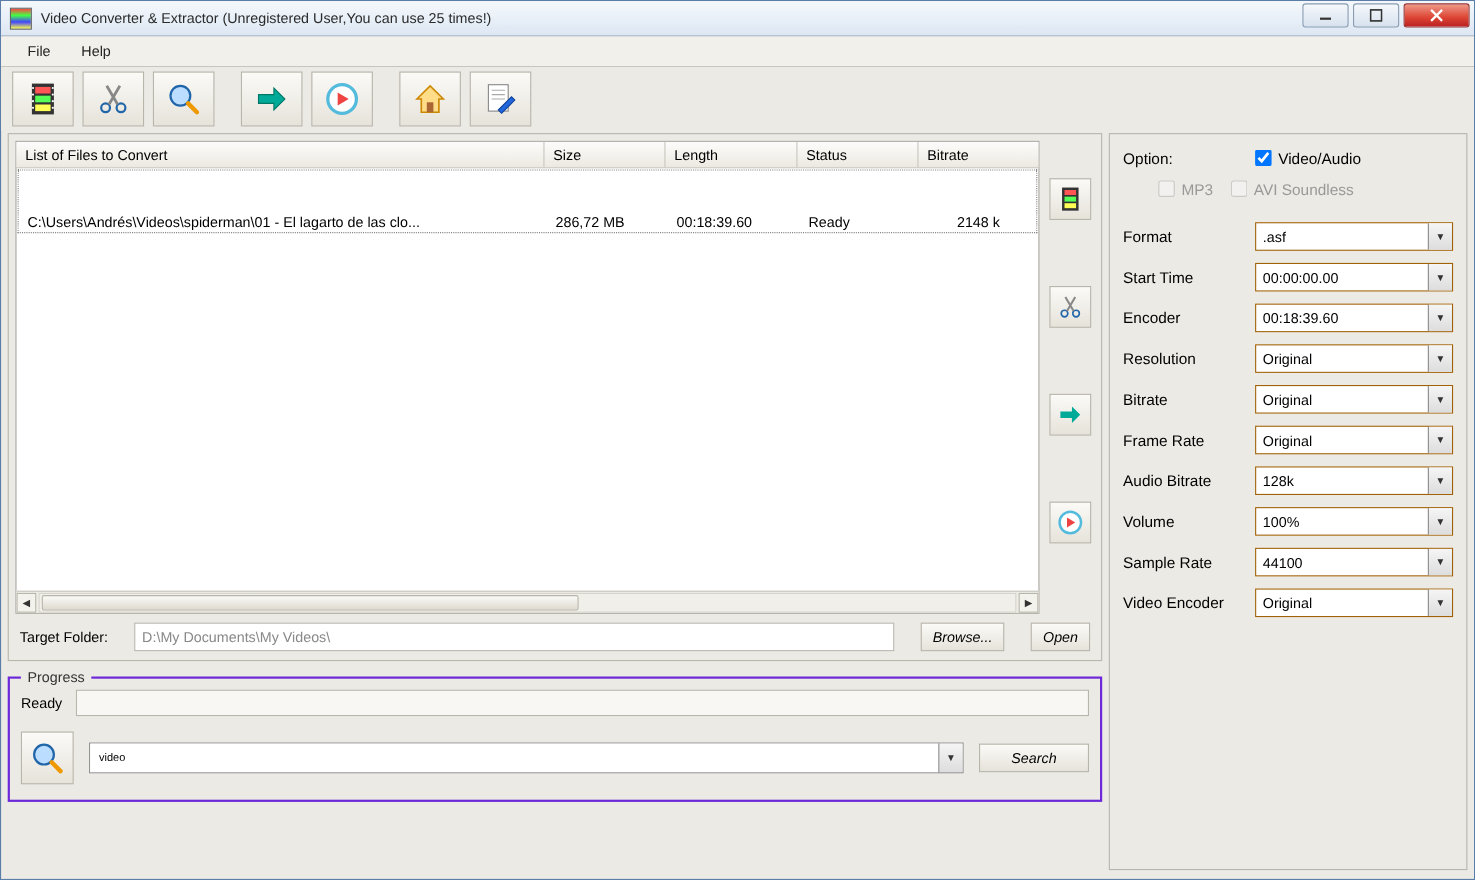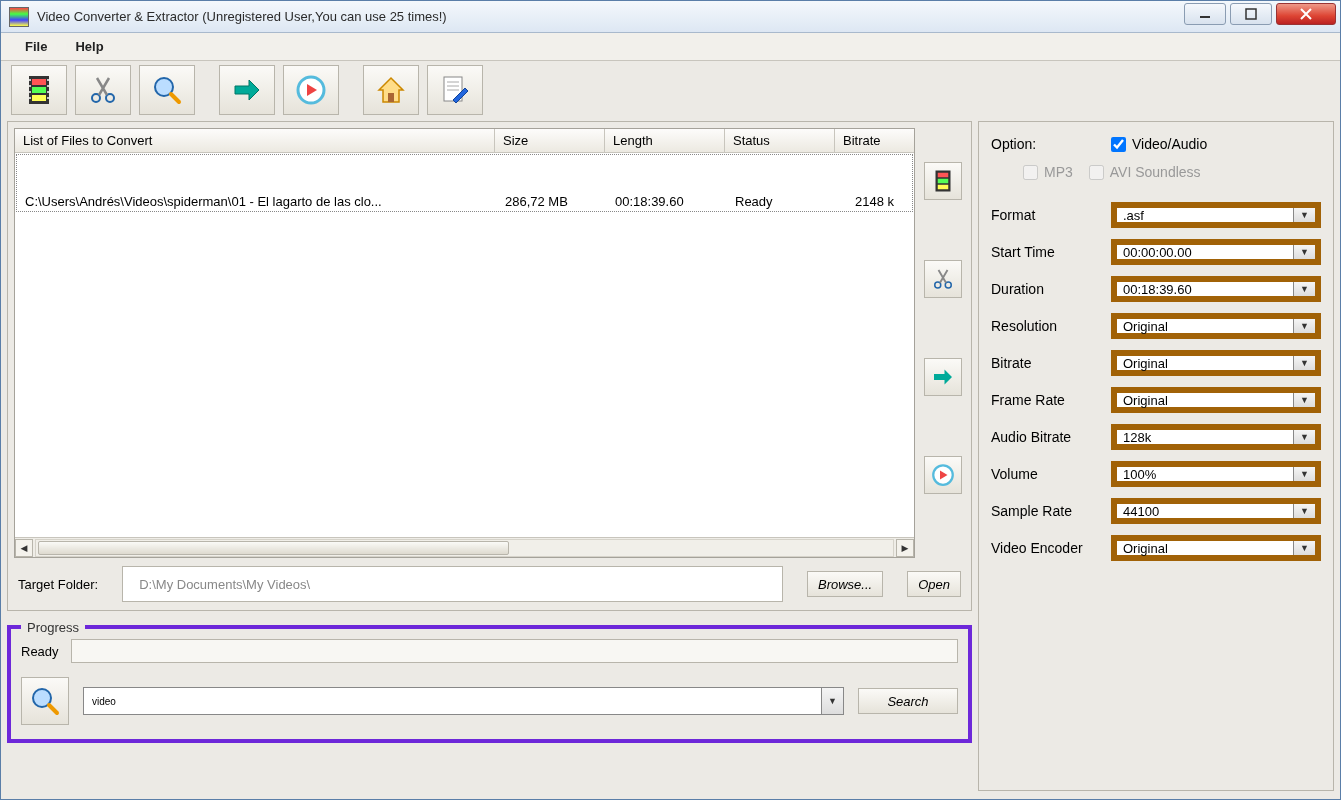--- a/index.html
+++ b/index.html
@@ -52,21 +52,21 @@
   color: #fff; border-color: #933; width: 60px;
 }
 
 .menubar {
   height: 28px;
   background: #f2f0eb;
   border-bottom: 1px solid #c8c5bd;
   display: flex; align-items: center;
   padding: 0 10px;
 }
-.menubar .item { padding: 4px 14px; color: #222; font-weight: bold; }
+.menubar .item { padding: 4px 14px; color: #222; }
 
 .toolbar {
   height: 58px;
   background: #eceae5;
   display: flex; align-items: center;
   padding: 4px 10px; gap: 8px;
 }
 .tbbtn {
   width: 56px; height: 50px;
   border: 1px solid #b8b5ab;
@@ -138,67 +138,67 @@
   border: 1px solid #b8b5ab;
   background: linear-gradient(#fbfaf7,#e6e3da);
   display: flex; align-items: center; justify-content: center;
 }
 
 .targetrow {
   display: flex; align-items: center; gap: 24px;
   padding: 8px 4px 2px 4px;
 }
 .targetrow input[type=text] {
-  flex: 1; height: 36px;
-  border: 1px solid #b8b5ab;
-  padding: 0 16px;
+  flex: 1; height: 26px;
+  border: 1px solid #b8b5ab;
+  padding: 0 6px;
   background: #fff;
   color: #888;
   font-size: 13px;
 }
 .wbtn {
   height: 26px; padding: 0 10px;
   border: 1px solid #b8b5ab;
   background: linear-gradient(#fbfaf7,#e6e3da);
   font-size: 13px;
   font-style: italic;
 }
 
 .fieldset {
-  border: 4px solid #6d28d9;
+  border: 2px solid #6d28d9;
   padding: 10px 10px 14px 10px;
   position: relative;
   margin-top: 8px;
 }
 .fieldset .legend {
   position: absolute; top: -9px; left: 10px;
   background: #eceae5; padding: 0 6px;
   font-size: 13px; color: #333;
 }
 .progrow { display: flex; align-items: center; gap: 12px; margin-bottom: 14px;}
 .progbar { flex: 1; height: 24px; border: 1px solid #b8b5ab; background: #f8f7f3;}
 .searchrow { display: flex; align-items: center; gap: 14px;}
 .combo { flex: 1; height: 28px; border: 1px solid #888; background: #fff; display: flex; align-items: center; }
 .combo input { flex: 1; border: none; height: 100%; padding: 0 8px; font-size: 10px; outline: none;}
 .combo .drop { width: 22px; height: 100%; border-left: 1px solid #888; background: linear-gradient(#f5f5f5,#ddd); display: flex; align-items: center; justify-content: center;}
 
 .rightcol {
-  width: 356px;
+  width: 326px;
   border: 1px solid #b8b5ab;
   background: #eceae5;
   padding: 14px 12px;
 }
 .optrow { display: flex; align-items: center; margin-bottom: 12px; font-size: 14px;}
 .optrow .lbl { width: 120px; }
-.chk { display: flex; align-items: flex-end; gap: 6px; }
+.chk { display: flex; align-items: flex-start; gap: 6px; }
 .chk input { width: 15px; height: 15px;}
 .subchk { margin-left: 32px; color: #999; display: flex; gap: 16px; margin-bottom: 22px; font-size: 14px;}
 .frow { display: flex; align-items: center; margin-bottom: 11px; font-size: 14px;}
 .frow .flbl { width: 120px;}
-.fcombo { flex: 1; height: 26px; border: 6px solid #a16207; background: #fff; display: flex; align-items: center;}
+.fcombo { flex: 1; height: 26px; border: 1px solid #a16207; background: #fff; display: flex; align-items: center;}
 .fcombo .val { flex: 1; padding: 0 6px; font-size: 13px;}
 .fcombo .drop { width: 22px; height: 100%; border-left: 1px solid #888; background: linear-gradient(#f5f5f5,#ddd); display: flex; align-items: center; justify-content: center;}
 .tri { font-size: 9px; color: #333;}
 
 
 .ico { width: 32px; height: 32px; }
 .sico { width: 24px; height: 24px; }
 </style>
 </head>
 <body>
@@ -413,21 +413,21 @@
       <div class="frow">
           <span class="flbl">Start Time</span>
         <div class="fcombo">
             <span class="val">00:00:00.00</span>
             <div class="drop">
               <span class="tri">▼</span>
             </div>
           </div>
         </div>
       <div class="frow">
-          <span class="flbl">Duration</span>
+          <span class="flbl">Encoder</span>
         <div class="fcombo">
             <span class="val">00:18:39.60</span>
             <div class="drop">
               <span class="tri">▼</span>
             </div>
           </div>
         </div>
       <div class="frow">
           <span class="flbl">Resolution</span>
         <div class="fcombo">

